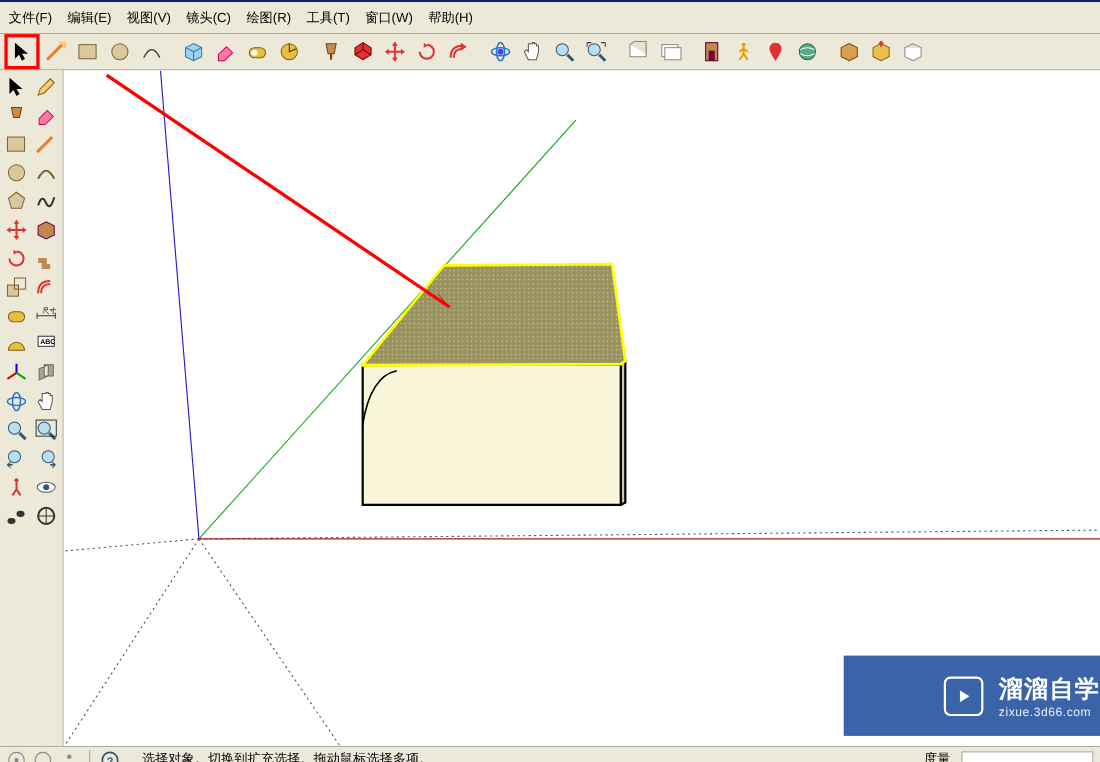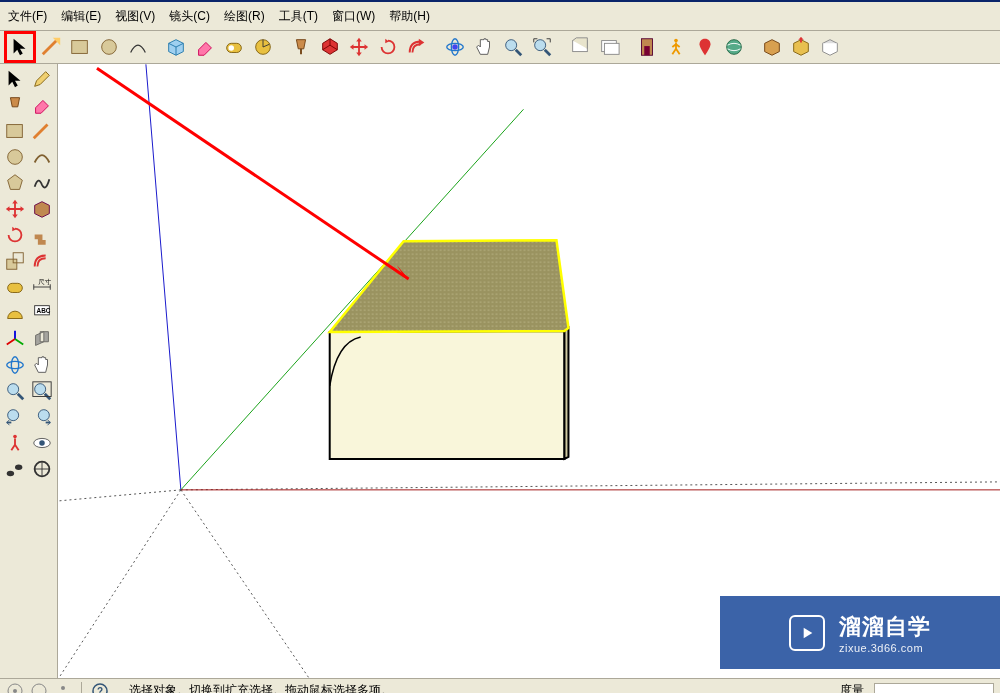--- a/index.html
+++ b/index.html
@@ -17,21 +17,21 @@
 .trow { display: flex; gap: 2px; }
 .lbtn { width: 26px; height: 26px; display: inline-flex; align-items: center; justify-content: center; border: 1px solid transparent; }
 .lbtn svg { width: 22px; height: 22px; }
 .viewport { flex: 1; background: #fff; position: relative; overflow: hidden; border-left: 1px solid #fff; }
 .viewport svg { width: 100%; height: 100%; display: block; }
 .statusbar { height: 24px; background: #ece9d8; border-top: 1px solid #aca899; display: flex; align-items: center; padding: 0 6px; gap: 6px; }
 .statusbar .stxt { margin-left: 14px; }
 .status-right { margin-left: auto; display: flex; align-items: flex-end; gap: 10px; }
 .status-input { width: 120px; height: 16px; background: #fff; border: 1px solid #aca899; }
 .sicon { width: 18px; height: 18px; display:inline-flex; align-items:center; justify-content:center; }
-.watermark { position: absolute; right: 0; bottom: 24px; width: 280px; height: 73px; background: #3b63a8; color: #fff; display: flex; align-items: center; justify-content: center; gap: 14px; }
+.watermark { position: absolute; right: 0; bottom: 24px; width: 233px; height: 73px; background: #3b63a8; color: #fff; display: flex; align-items: center; justify-content: flex-end; gap: 14px; }
 .watermark .play { width: 36px; height: 36px; border: 2px solid #fff; border-radius: 6px; display:flex; align-items:center; justify-content:center; }
 .watermark .play svg { width: 16px; height:16px; }
 .watermark .txt { display:flex; flex-direction:column; align-items:flex-start; }
 .watermark .txt b { font-size: 22px; font-weight: bold; letter-spacing: 1px; }
 .watermark .txt small { font-size: 11px; letter-spacing: 0.5px; opacity: 0.9; }
 
 .ic-stroke { stroke:#333; stroke-width:1.3; fill:none; }
 </style>
 </head>
 <body>

